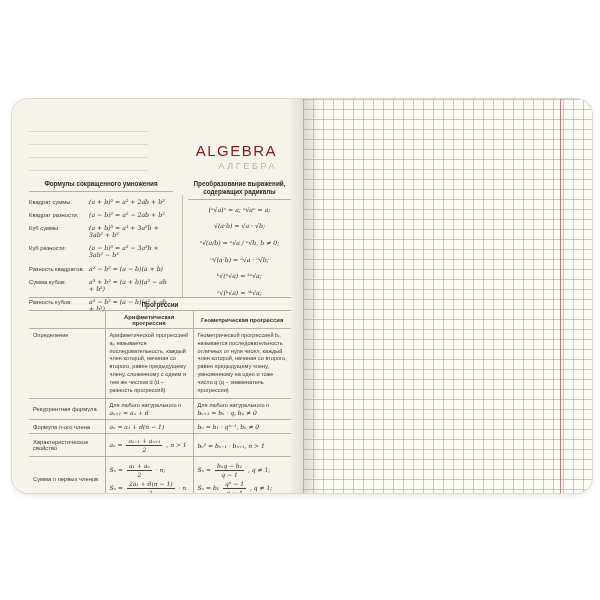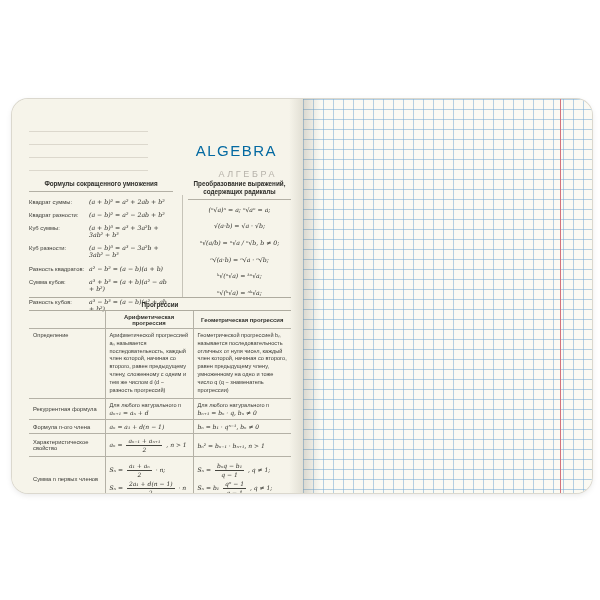--- a/index.html
+++ b/index.html
@@ -19,22 +19,22 @@
   .page-left .gutter-shadow-l {
     position:absolute; top:0; right:0; bottom:0; width:14px;
     background:linear-gradient(to left, rgba(100,95,80,0.14), rgba(100,95,80,0));
     pointer-events:none;
   }
   .name-lines { position:absolute; left:17px; top:32px; width:119px; }
   .name-line { height:0; border-top:1px solid #dcd8cd; }
   .name-line + .name-line { margin-top:12px; }
 
   .title-block { position:absolute; top:44px; right:26px; text-align:right; }
-  .title-latin { font-size:15px; letter-spacing:1.5px; color:#0369a1; line-height:1.05; }
-  .title-cyr   { font-size:9px;  letter-spacing:2.6px; color:#b6b2aa; margin-top:10px; }
+  .title-latin { font-size:15px; letter-spacing:1.5px; color:#7f1d1d; line-height:1.05; }
+  .title-cyr   { font-size:9px;  letter-spacing:2.6px; color:#b6b2aa; margin-top:2px; }
 
   .columns { position:absolute; left:17px; top:81px; width:262px; display:flex; }
   .col-mult { width:152px; box-sizing:border-box; padding-right:8px; }
   .col-rad  { flex:1; box-sizing:border-box; padding-left:7px; }
   .col-divider { position:absolute; left:153px; top:15px; height:102px; border-left:1px solid #c6c3b8; }
 
   .col-heading {
     font-size:6.3px; font-weight:bold; text-align:center; color:#2d2d29;
     padding-bottom:3px; border-bottom:1px solid #b3b0a5; margin-bottom:6px; line-height:1.25;
   }

